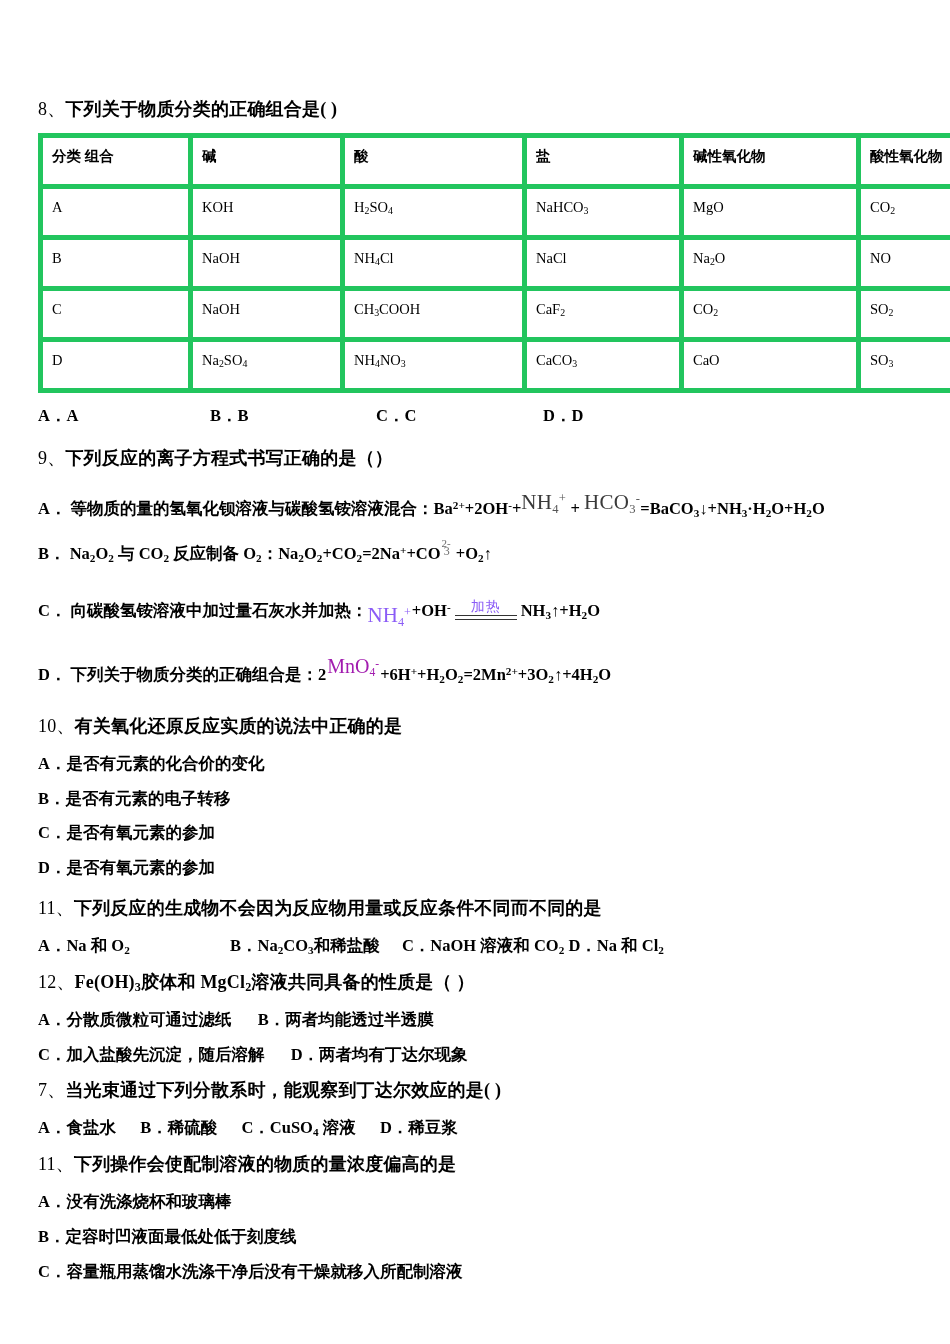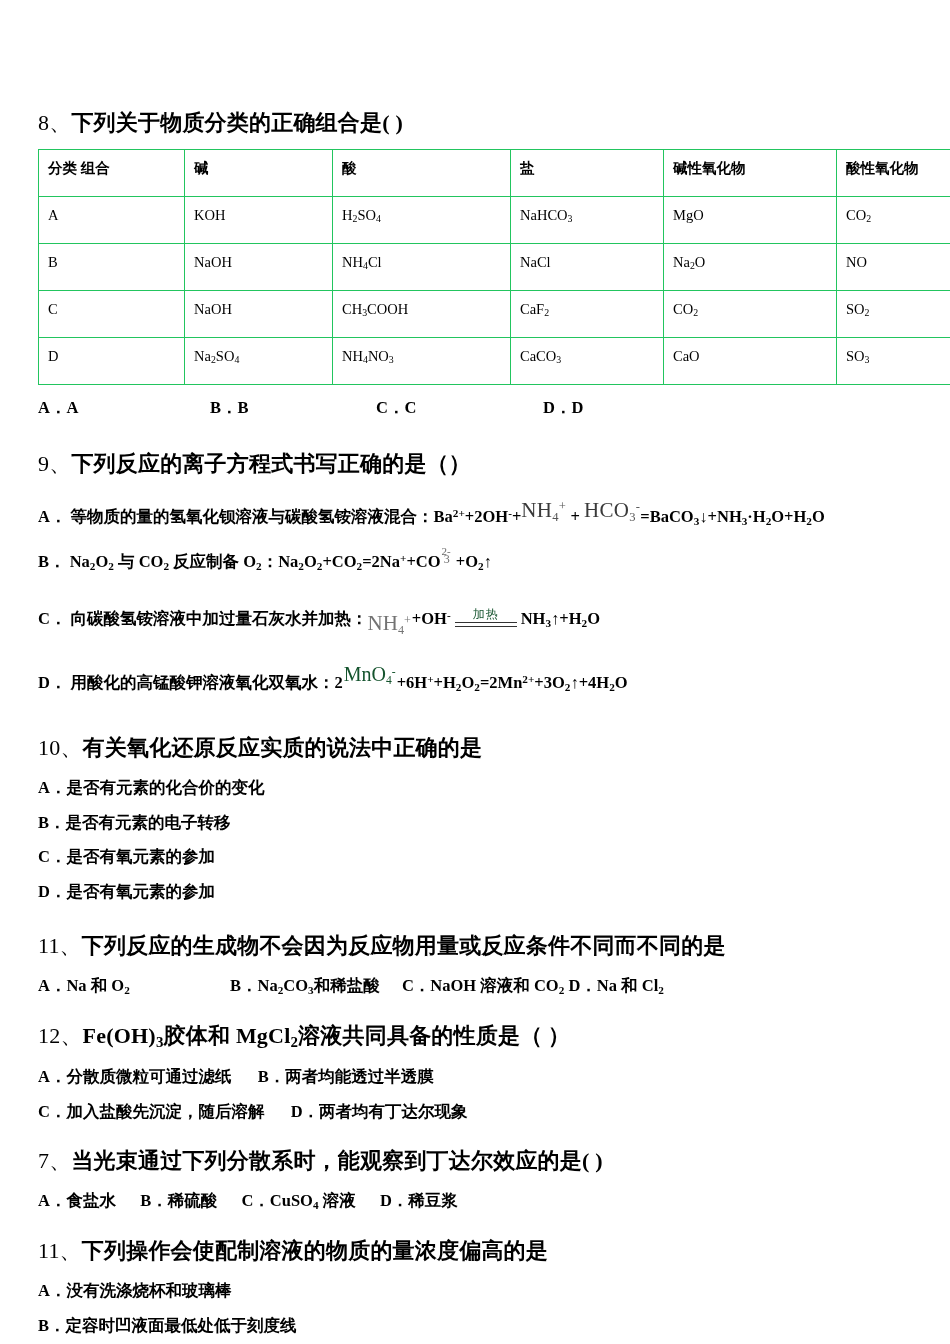--- a/index.html
+++ b/index.html
@@ -23,23 +23,23 @@
   }
   .content {
     position: absolute;
     left: 38px;
     top: 96px;
     width: 876px;
   }
 
   
   .qline {
-    font-size: 22px;
+    font-size: 18px;
     line-height: 1.5;
-    margin: 10px 0 2px 0;
+    margin: 0 0 2px 0;
     letter-spacing: 0.2px;
   }
   .opt {
     font-size: 16.5px;
     font-weight: 700;
     line-height: 1.5;
     margin: 0;
   }
   .spacer-6 { height: 6px; }
   .spacer-10 { height: 10px; }
@@ -47,21 +47,21 @@
   .spacer-18 { height: 18px; }
 
   
   table.classify {
     border-collapse: collapse;
     width: 856px;
     margin-top: 10px;
     table-layout: fixed;
   }
   table.classify td {
-    border: 1px solid #22c55e;
+    border: 5px solid #22c55e;
     padding: 9px 8px 9px 9px;
     font-size: 14.5px;
     vertical-align: top;
     height: 28px;
     line-height: 1.3;
   }
   table.classify tr { height: 47px; }
   table.classify td.c0 { width: 128px; }
   table.classify td.c1 { width: 130px; }
   table.classify td.c2 { width: 160px; }
@@ -137,56 +137,56 @@
   .heat {
     display: inline-block;
     position: relative;
     vertical-align: middle;
     text-align: center;
     width: 66px;
     margin: 0 2px;
     top: -3px;
   }
   .heat .label {
-    font-size: 12px;
-    font-weight: 400;
-    color: #14532d;
-    font-family: Liberation Mono, monospace;
+    font-size: 14px;
+    font-weight: 400;
+    color: #8b5cf6;
+    font-family: Liberation Serif, serif;
     display: block;
     line-height: 1.05;
     letter-spacing: 1px;
   }
   .heat .rule {
     display: block;
     border-top: 1.6px solid #333;
     border-bottom: 1.6px solid #333;
     height: 2.5px;
     width: 62px;
     margin: 1px auto 0 auto;
   }
 
   
   .mno4 {
     font-family: "Liberation Serif", serif;
     font-weight: 400;
     font-size: 20px;
-    color: #14532d;
+    color: #a21caf;
     display: inline-block;
     position: relative;
     top: -7px;
     margin: 0 1px;
   }
   .mno4 sub { font-size: 0.58em; vertical-align: -0.3em; }
   .mno4 sup { font-size: 0.58em; vertical-align: 0.55em; }
 
   .nh4blk {
     font-family: "Liberation Serif", serif;
     font-weight: 400;
     font-size: 21px;
-    color: #737373;
+    color: #8b5cf6;
     display: inline-block;
     position: relative;
     top: 6px;
     margin-right: 1px;
   }
   .nh4blk sub { font-size: 0.58em; vertical-align: -0.35em; }
   .nh4blk sup { font-size: 0.58em; vertical-align: 0.5em; }
   .w-opt-gap { display: inline-block; width: 14px; }
 </style>
 </head>
@@ -281,21 +281,21 @@
     <div class="eqline">
       <span>C．</span>
       <span>向碳酸氢铵溶液中加过量石灰水并加热：</span><span class="nh4blk">NH<sub>4</sub><sup>+</sup></span><span>+OH<sup>-</sup></span><span class="heat"><span class="label">加热</span><span class="rule"></span></span><span>NH<sub>3</sub>↑+H<sub>2</sub>O</span>
     </div>
 
     <div class="spacer-18"></div>
     <div class="spacer-14"></div>
 
     <div class="eqline">
       <span>D．</span>
-      <span>用酸化的高锰酸钾溶液氧化双氧水：</span><span>2</span><span class="mno4">MnO<sub>4</sub><sup>-</sup></span><span>+6H<sup>+</sup>+H<sub>2</sub>O<sub>2</sub>=2Mn<sup>2+</sup>+3O<sub>2</sub>↑+4H<sub>2</sub>O</span>
+      <span>下列关于物质分类的正确组合是：</span><span>2</span><span class="mno4">MnO<sub>4</sub><sup>-</sup></span><span>+6H<sup>+</sup>+H<sub>2</sub>O<sub>2</sub>=2Mn<sup>2+</sup>+3O<sub>2</sub>↑+4H<sub>2</sub>O</span>
     </div>
 
     <div class="spacer-18"></div>
     <div class="spacer-6"></div>
 
     <div class="qline">
       <span class="digits">10、</span><span style="font-weight:700">有关氧化还原反应实质的说法中正确的是</span>
     </div>
     <div class="spacer-10"></div>
     <div class="opt">A．是否有元素的化合价的变化</div>

